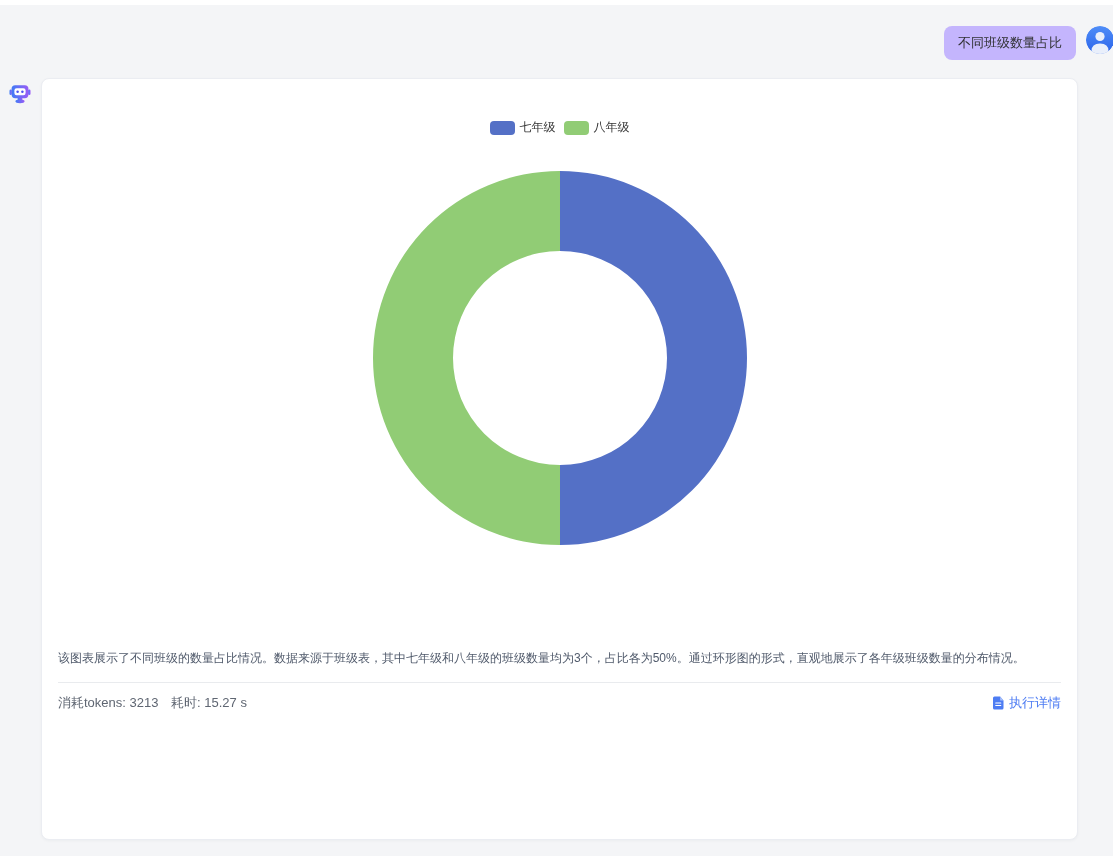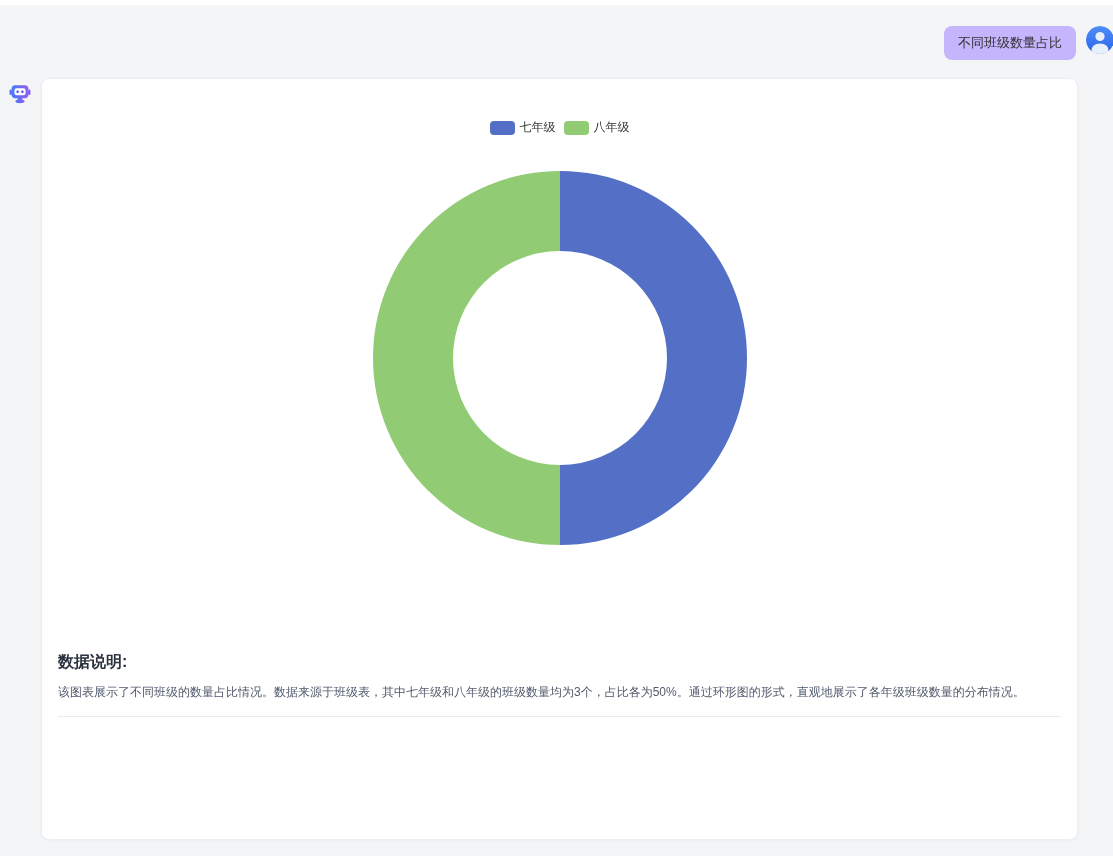--- a/index.html
+++ b/index.html
@@ -201,19 +201,35 @@
             <span class="legend-marker" style="background: rgb(145, 204, 117);"></span>
             <span class="legend-label">八年级</span>
           </div>
         </div>
       <svg class="donut-svg" id="donut-svg" width="376" height="376" viewBox="0 0 376 376">
           <path d="M 188 1 A 187 187 0 0 1 188 375 L 188 295 A 107 107 0 0 0 188 81 Z" fill="#5470C6"></path>
           <path d="M 188 375 A 187 187 0 0 1 187.99999999999997 1 L 187.99999999999997 81 A 107 107 0 0 0 188 295 Z" fill="#91CC75"></path>
         </svg>
     </div>
 
-    <div class="note-heading">数据说明:</div>
     <div class="note-body">该图表展示了不同班级的数量占比情况。数据来源于班级表，其中七年级和八年级的班级数量均为3个，占比各为50%。通过环形图的形式，直观地展示了各年级班级数量的分布情况。</div>
 
     <div class="card-divider"></div>
 
+    <div class="card-footer">
+      <div class="footer-stats">
+        <span>消耗tokens: 3213</span>
+        <span>耗时: 15.27 s</span>
+      </div>
+      <a class="details-link">
+        <span style="display:inline-flex;">
+          <svg width="13" height="14" viewBox="0 0 13 14">
+            <path d="M2.5 0.5 h5.6 L11.5 4.4 V12 a1.5 1.5 0 0 1 -1.5 1.5 H2.5 A1.5 1.5 0 0 1 1 12 V2 A1.5 1.5 0 0 1 2.5 0.5 Z" fill="#4d7cf3"></path>
+            <path d="M8.1 0.5 L11.5 4.4 H8.1 Z" fill="#a9c1fa"></path>
+            <rect x="3.2" y="6.4" width="6.1" height="1.1" rx="0.5" fill="#ffffff"></rect>
+            <rect x="3.2" y="9" width="6.1" height="1.1" rx="0.5" fill="#ffffff"></rect>
+          </svg>
+        </span>
+        <span>执行详情</span>
+      </a>
+    </div>
   </div>
 </div>
 
 </body></html>

